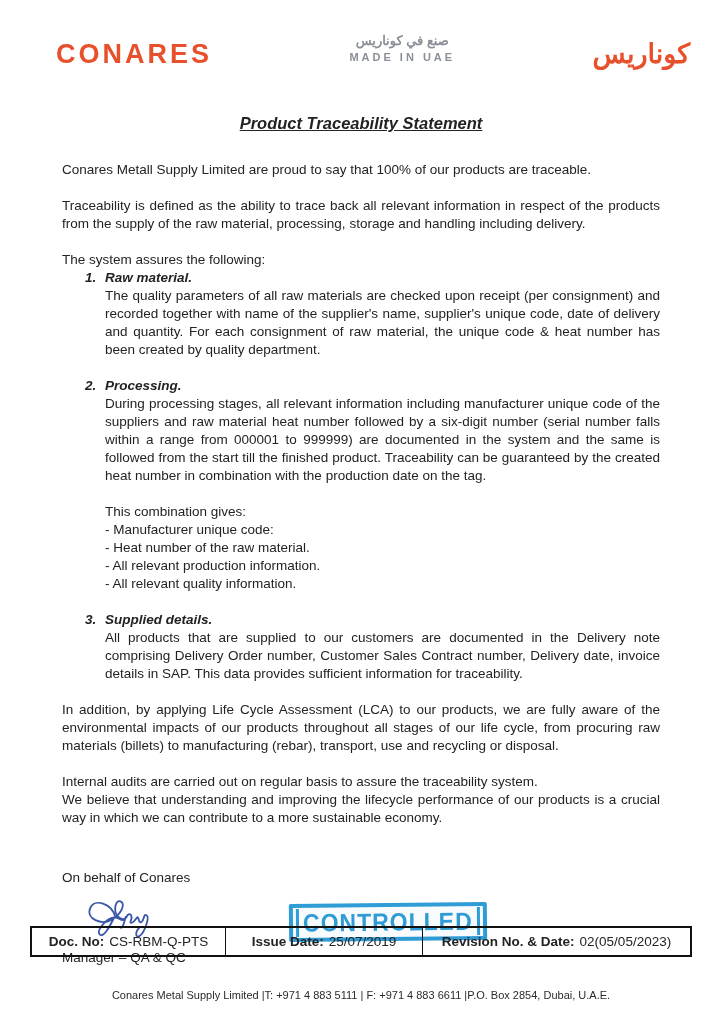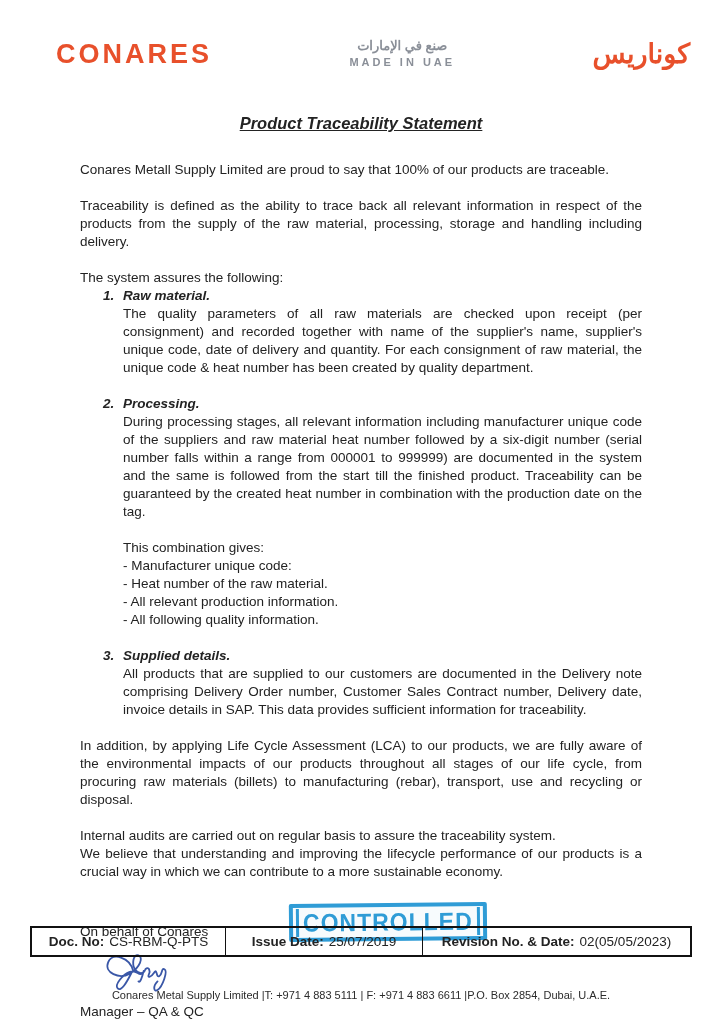--- a/index.html
+++ b/index.html
@@ -12,21 +12,21 @@
     height: 1024px;
     margin: 0 auto;
     background: #ffffff;
     overflow: hidden;
   }
 
   
   .hdr {
     display: flex;
     justify-content: space-between;
-    align-items: flex-end;
+    align-items: flex-start;
     padding: 38px 32px 0 56px;
   }
   .logo-en {
     color: #E8502B;
     font-size: 27px;
     font-weight: 700;
     letter-spacing: 3px;
     line-height: 32px;
   }
   .made-in { text-align: center; color: #8A8F98; margin-top: -6px; }
@@ -34,21 +34,21 @@
   .made-in .en { font-size: 11px; font-weight: 600; letter-spacing: 3px; line-height: 15px; }
   .logo-ar {
     color: #E8502B;
     font-size: 27px;
     font-weight: 700;
     line-height: 32px;
     direction: rtl;
   }
 
   
-  .doc-body { padding: 0 80px; }
+  .doc-body { padding: 0 62px; }
 
   .doc-title {
     text-align: center;
     font-size: 16.5px;
     font-weight: 700;
     font-style: italic;
     text-decoration: underline;
     margin-top: 44px;
   }
 
@@ -146,21 +146,21 @@
   }
 </style>
 </head>
 <body>
 
 <div class="page">
 
   <div class="hdr">
     <div class="logo-en">CONARES</div>
     <div class="made-in">
-      <div class="ar">صنع في الإمارات</div>
+      <div class="ar">صنع في كوناريس</div>
       <div class="en">MADE IN UAE</div>
     </div>
     <div class="logo-ar">كوناريس</div>
   </div>
 
   <div class="doc-body">
 
     <div class="doc-title">Product Traceability Statement</div>
 
     <p class="para first">Conares Metall Supply Limited are proud to say that 100% of our products are traceable.</p>
@@ -183,21 +183,21 @@
       <div class="li-head">
         <span class="li-num">2.</span>
         <span>Processing.</span>
       </div>
       <p class="li-body">During processing stages, all relevant information including manufacturer unique code of the suppliers and raw material heat number followed by a six-digit number (serial number falls within a range from 000001 to 999999) are documented in the system and the same is followed from the start till the finished product. Traceability can be guaranteed by the created heat number in combination with the production date on the tag.</p>
       <div class="li-sub">
         <div>This combination gives:</div>
         <div>- Manufacturer unique code:</div>
         <div>- Heat number of the raw material.</div>
         <div>- All relevant production information.</div>
-        <div>- All following quality information.</div>
+        <div>- All relevant quality information.</div>
       </div>
     </div>
 
     <div class="gap-18"></div>
 
     <div class="list-item">
       <div class="li-head">
         <span class="li-num">3.</span>
         <span>Supplied details.</span>
       </div>

